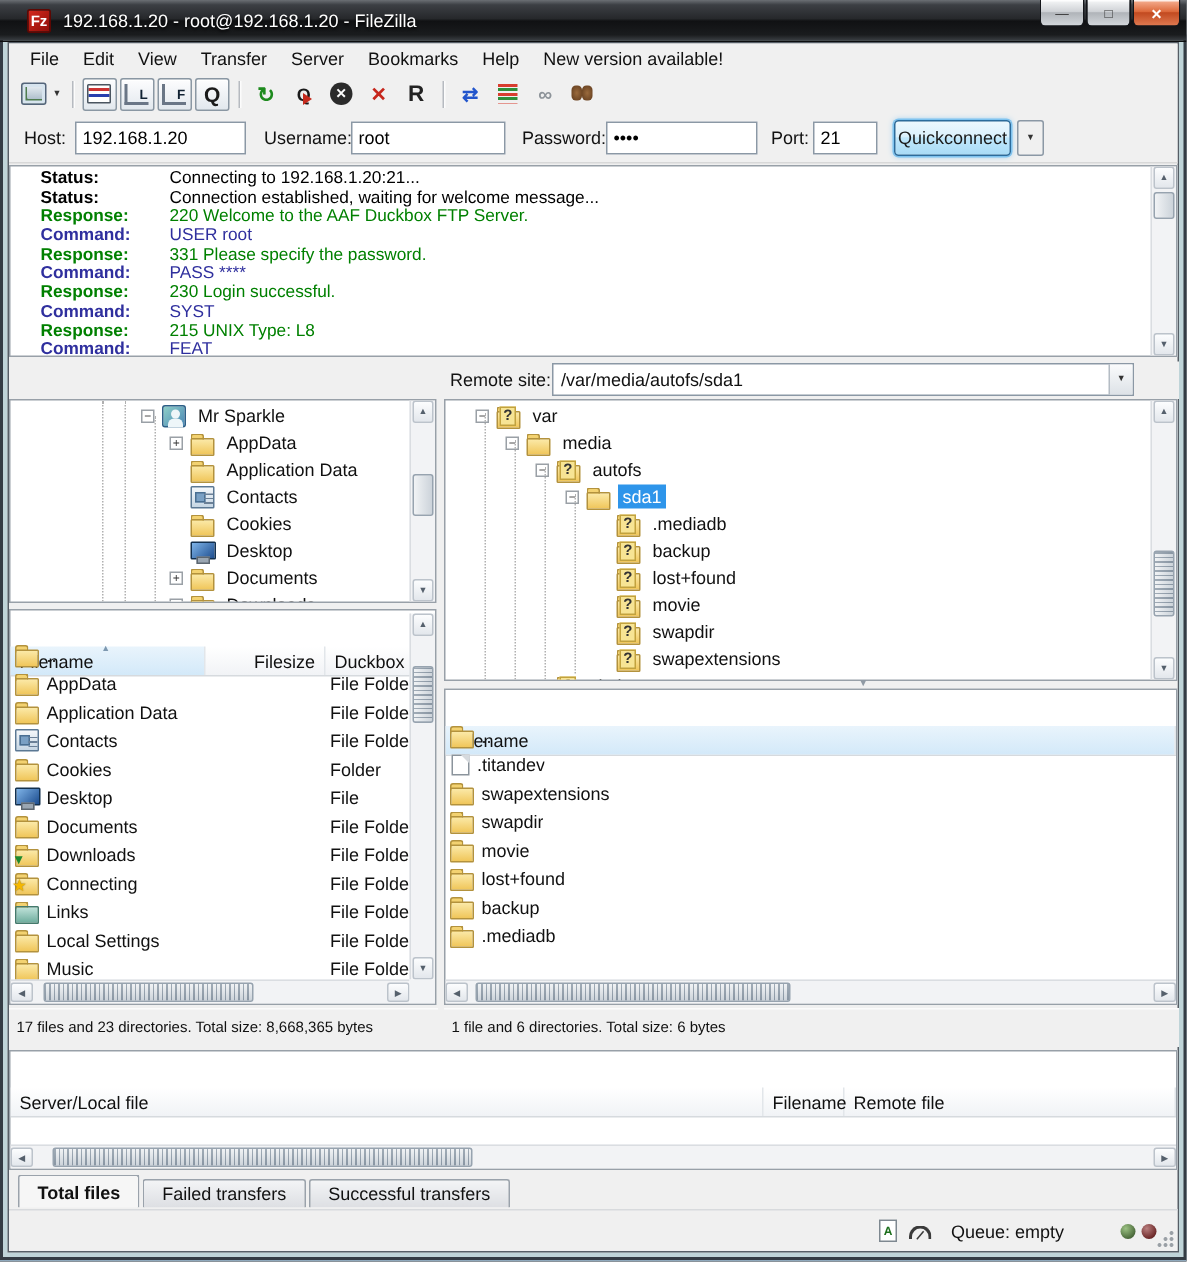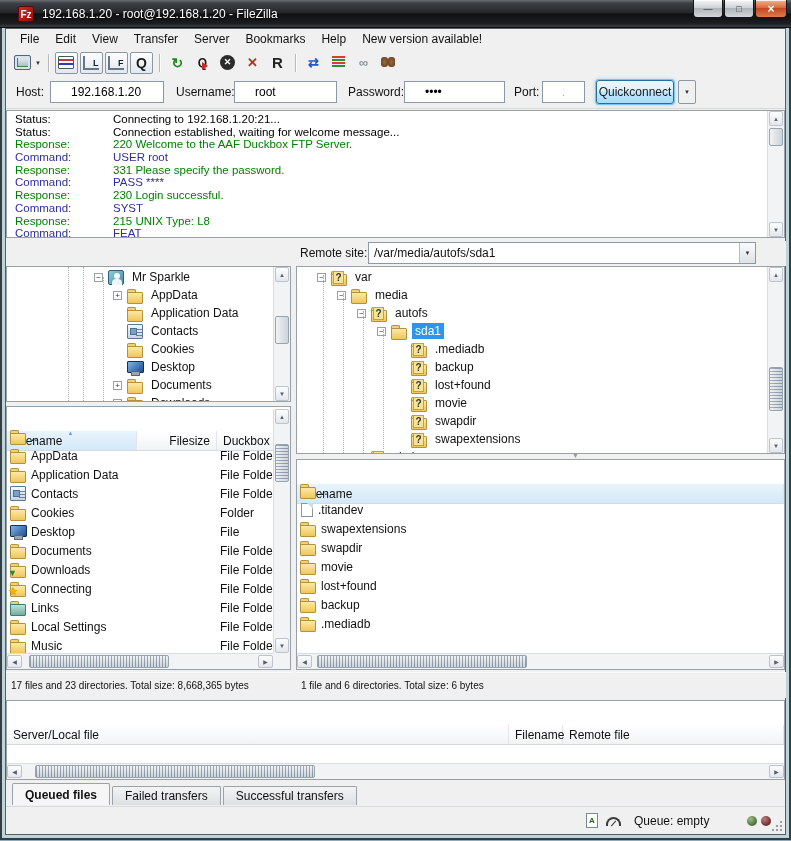--- a/index.html
+++ b/index.html
@@ -64,33 +64,33 @@
   .i-comparison { width:13px; height:13px; font-size:0;
                 background:repeating-linear-gradient(180deg,#d83d2f 0 2px,transparent 2px 3px,#2e8f3a 3px 5px,transparent 5px 6px,#d83d2f 6px 8px,transparent 8px 9px,#2e8f3a 9px 11px,transparent 11px 13px); }
   .i-sync { font-size:13px; color:#8d9399; }
   .i-find { width:16px; height:11px; position:relative; font-size:0; }
   .i-find::before,.i-find::after { content:""; position:absolute; top:0; width:7px; height:10px; background:radial-gradient(#9a6a3c,#5f3a1c); border-radius:3px; }
   .i-find::before { left:1px; } .i-find::after { right:1px; }
 
   
   .qcbar { position:absolute; left:6px; top:76px; width:779px; height:33px; background:#f0f0f0; border-bottom:1px solid #d8d8d8; }
   .qlabel { position:absolute; top:9px; white-space:nowrap; }
-  .qinput { position:absolute; top:5px; height:22px; border:1px solid #8b98a5; background:#fff; padding:0 20px;
+  .qinput { position:absolute; top:5px; height:22px; border:1px solid #8b98a5; background:#fff; padding:0 4px;
             font-size:12px; font-family:"Liberation Sans",sans-serif; }
   .qcbtn { position:absolute; left:590px; top:4px; width:78px; height:24px; border:1px solid #2c6c9c; border-radius:3px;
            background:linear-gradient(180deg,#ecf8fe,#dcf1fc 45%,#c0e7fb 50%,#a9dbf6); font-size:12px; color:#1a1a1a;
            box-shadow:0 0 0 1px #7fc3ef, 0 0 4px #7fc3ef; display:flex; align-items:center; justify-content:center; }
   .qcdrop { position:absolute; left:672px; top:4px; width:18px; height:24px; border:1px solid #8b98a5; border-radius:2px;
            background:linear-gradient(#fafbfc,#dcе1e6); display:flex; align-items:center; justify-content:center; font-size:6px; color:#333; }
 
   
   .logpane { position:absolute; left:6px; top:110px; width:779px; height:128px; background:#fff;
              border:1px solid #98a0a8; overflow:hidden; padding-top:2px; }
   .lgl { display:flex; height:12.7px; line-height:12.6px; font-size:11.5px; white-space:nowrap; }
-  .lt { width:106px; padding-left:8px; flex:none; }
+  .lt { width:106px; padding-left:20px; flex:none;font-weight:bold; }
   .k-status { color:#000; }
   .k-command { color:#2f2f9e; }
   .k-response { color:#008000; }
 
   
   .vsb { position:absolute; width:17px; background:#f2f3f5; border-left:1px solid #dadde1; }
   .hsb { position:absolute; height:16px; background:#f2f3f5; border-top:1px solid #dadde1; }
   .sba { position:absolute; display:flex; align-items:center; justify-content:center; font-size:6px; color:#55606c;
          background:linear-gradient(#fcfdfe,#e3e7ec); border:1px solid #bcc3cb; border-radius:2px; }
   .vsb .sba { left:1px; right:1px; height:15px; }
@@ -665,21 +665,21 @@
       <span class="hc" style="flex:1">Remote file</span>
     </div>
     <div class="hsb" style="left:0;right:0;bottom:0">
       <span class="sba lf">◀</span>
       <span class="sba rt">▶</span>
       <span class="hthumb hgrip" style="left:28px;width:280px"></span>
     </div>
   </div>
 
   <div class="tabsbar" id="tabsbar">
-      <span class="tab active">Queued files</span>
+      <span class="tab active">Total files</span>
       <span class="tab">Failed transfers</span>
       <span class="tab">Successful transfers</span>
     </div>
 
   <div class="statusbar">
     <span class="sb-ascii">A</span>
     <span class="sb-speed"></span>
     <span class="qtext">Queue: empty</span>
     <span class="dot g"></span>
     <span class="dot r"></span>

